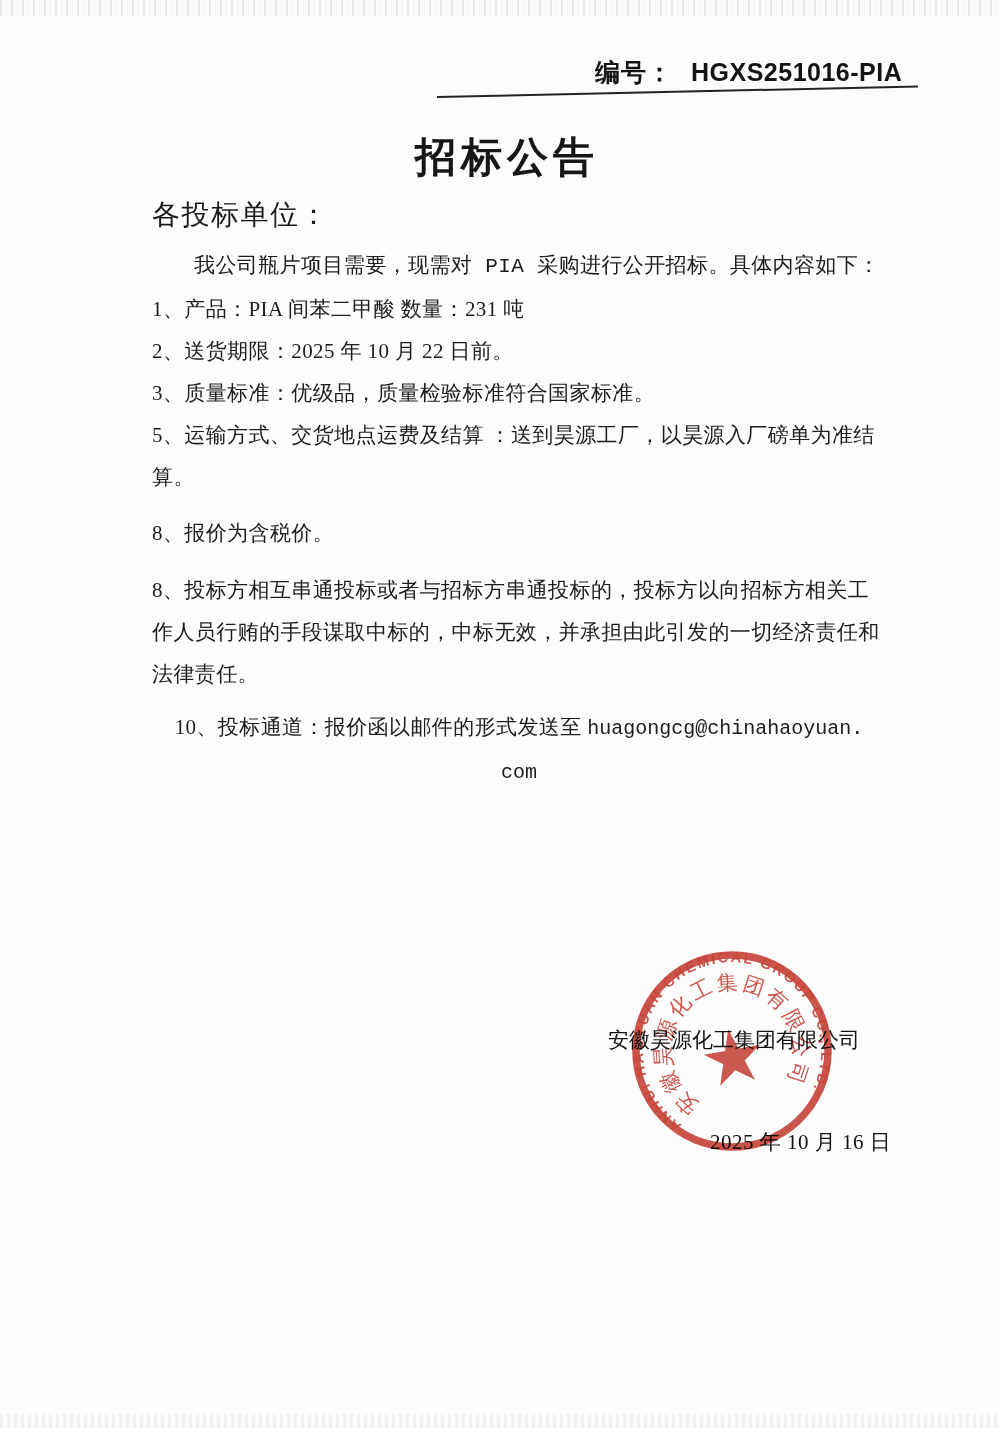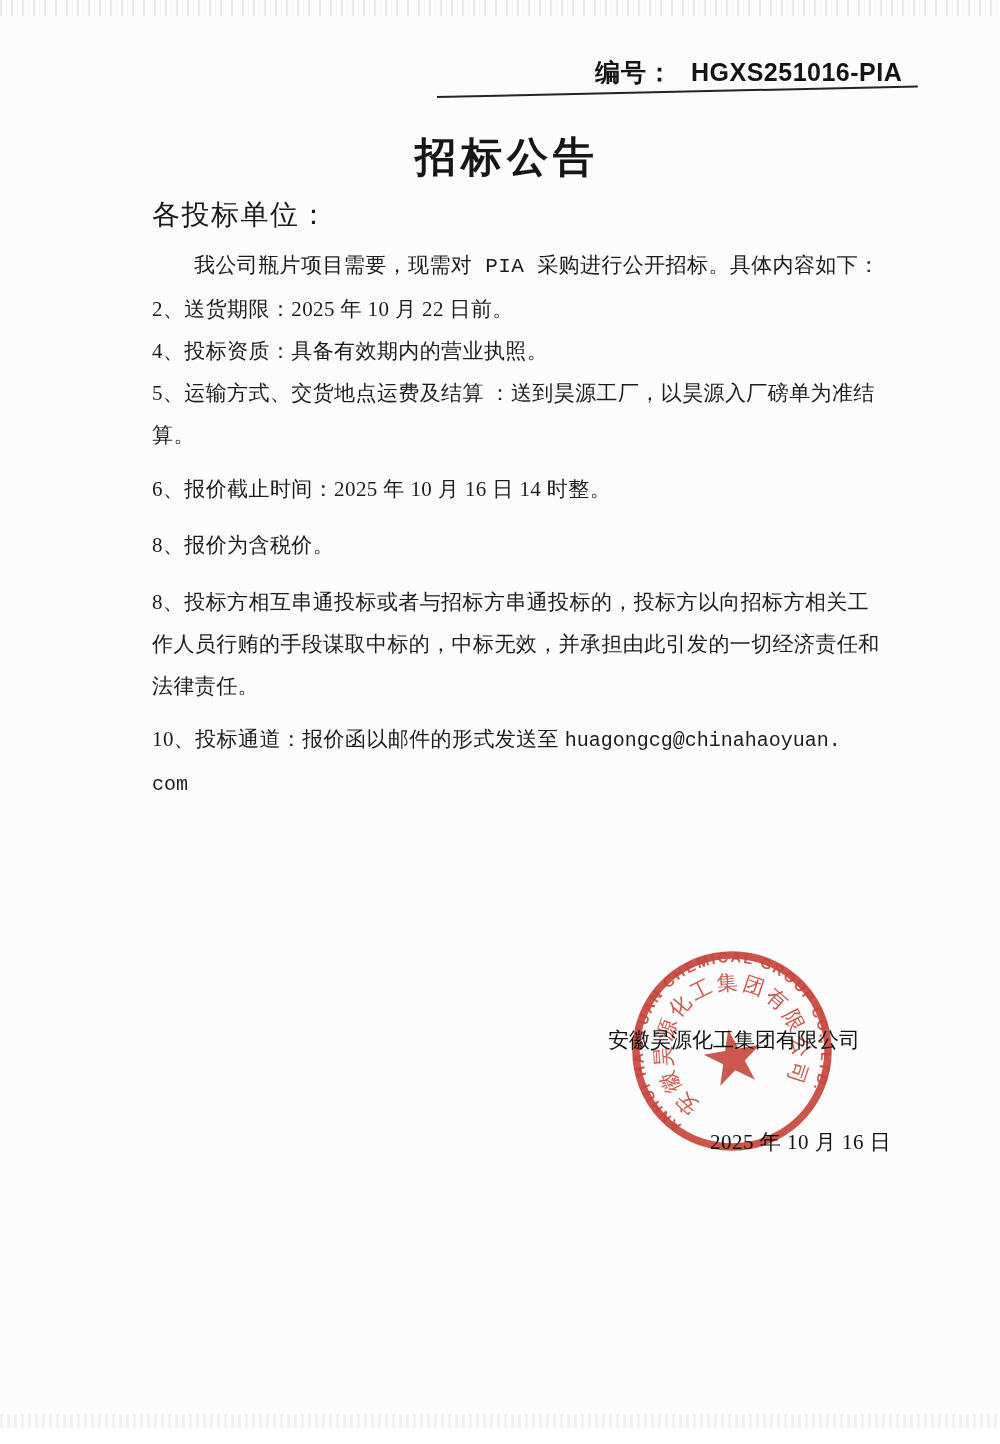--- a/index.html
+++ b/index.html
@@ -50,21 +50,21 @@
     position:absolute;top:246px;left:152px;width:734px;
     font-size:21px;line-height:42px;color:#1c1c1c;
     letter-spacing:.4px;
   }
   .content p{margin:0;}
   .intro{text-indent:2em;font-family:Liberation Mono, monospace;}
   .mt12{margin-top:12px!important;}
   .mt18{margin-top:18px!important;}
   .mt14{margin-top:14px!important;}
   .mt15{margin-top:15px!important;}
-  .mt11{margin-top:11px!important;}
+  .mt11{margin-top:11px!important;text-align:center;}
   .mt22{margin-top:22px!important;}
   .office{padding-left:124px;}
   .email{
     font-family:"Liberation Mono","DejaVu Sans Mono",monospace;
     font-size:20px;letter-spacing:0;
   }
   .sig-company{
     position:absolute;top:1026px;left:608px;
     font-size:21px;letter-spacing:0;color:#111;white-space:nowrap;
   }
@@ -88,24 +88,24 @@
 
   <div class="doc-no"><span>编号：</span><span class="code">HGXS251016-PIA</span></div>
   <div class="doc-no-underline"></div>
 
   <div class="title">招标公告</div>
 
   <div class="salutation">各投标单位：</div>
 
   <div class="content">
     <p class="intro">我公司瓶片项目需要，现需对 PIA 采购进行公开招标。具体内容如下：</p>
+    <p>1、产品：PIA 间苯二甲酸 数量：231 吨</p>
     <p>2、送货期限：2025 年 10 月 22 日前。</p>
-    <p>4、投标资质：具备有效期内的营业执照。</p>
+    <p>3、质量标准：优级品，质量检验标准符合国家标准。</p>
     <p>5、运输方式、交货地点运费及结算 ：送到昊源工厂，以昊源入厂磅单为准结算。</p>
-    <p class="mt12">6、报价截止时间：2025 年 10 月 16 日 14 时整。</p>
     <p class="mt14">8、报价为含税价。</p>
     <p class="mt15">8、投标方相互串通投标或者与招标方串通投标的，投标方以向招标方相关工作人员行贿的手段谋取中标的，中标无效，并承担由此引发的一切经济责任和法律责任。</p>
     <p class="mt11"><span>10、投标通道：报价函以邮件的形式发送至 </span><span class="email">huagongcg@chinahaoyuan. com</span></p>
   </div>
 
   <div class="sig-company">安徽昊源化工集团有限公司</div>
   <div class="sig-date">2025 年 10 月 16 日</div>
 
   <svg class="stamp" viewBox="-106 -106 212 212" xmlns="http://www.w3.org/2000/svg">
     <g transform="rotate(-10)">

